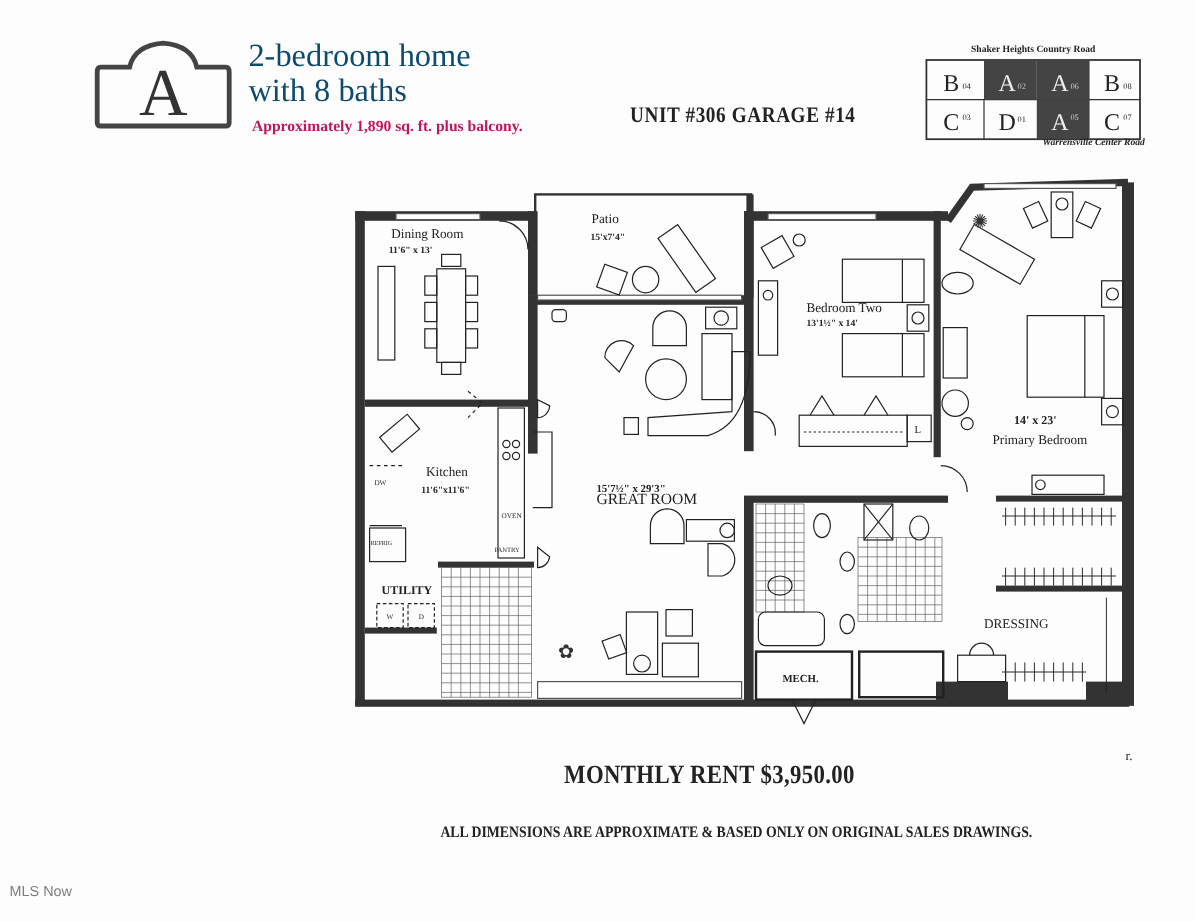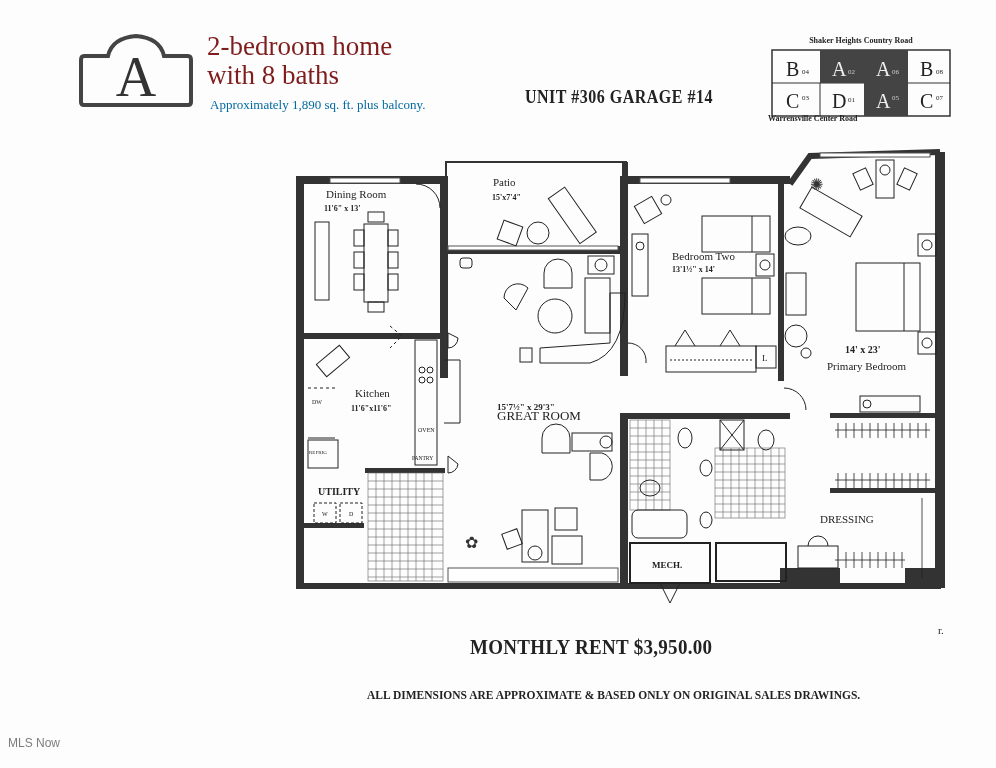--- a/index.html
+++ b/index.html
@@ -1,24 +1,24 @@
 <!DOCTYPE html>
 <html><head>
 <meta charset="utf-8">
 <style>
   html,body{margin:0;padding:0;background:#fdfdfd;}
   body{width:996px;height:768px;position:relative;overflow:hidden;font-family:"Liberation Serif",serif;color:#222;}
   .abs{position:absolute;}
   .logo{left:78px;top:32px;width:116px;height:76px;}
-  .title{left:207px;top:32px;font-family:"Liberation Serif",serif;font-size:27px;line-height:29px;color:#7f1d1d;}
-  .subtitle{left:210px;top:97px;font-family:"Liberation Serif",serif;font-weight:normal;font-size:13px;color:#0369a1;}
+  .title{left:207px;top:32px;font-family:"Liberation Serif",serif;font-size:27px;line-height:29px;color:#0c4a6e;}
+  .subtitle{left:210px;top:97px;font-family:"Liberation Serif",serif;font-weight:bold;font-size:13px;color:#be185d;}
   .unit{left:525px;top:88px;font-family:"Liberation Serif",serif;font-weight:bold;font-size:16px;letter-spacing:0.5px;color:#222;transform:scaleY(1.15);}
   .keymap{left:768px;top:36px;width:186px;height:88px;}
   .key-top{left:768px;top:36px;width:186px;text-align:center;font-size:8px;font-weight:bold;}
-  .key-bot{left:768px;top:114px;width:186px;text-align:left;font-size:8px;font-weight:bold;}
+  .key-bot{left:768px;top:114px;width:186px;text-align:right;font-size:8px;font-weight:bold;font-style:italic;}
   .plan{left:290px;top:148px;width:665px;height:460px;}
   .rent{left:470px;top:636px;font-family:"Liberation Serif",serif;font-weight:bold;font-size:19px;letter-spacing:0.3px;color:#222;transform:scaleY(1.15);}
   .disclaimer{left:367px;top:688px;font-family:"Liberation Serif",serif;font-weight:bold;font-size:11.5px;color:#222;transform:scaleY(1.15);}
   .mls{left:8px;top:736px;font-family:"Liberation Sans",sans-serif;font-size:12px;color:#7d7d7d;}
   .mark-r{left:938px;top:624px;font-size:11px;}
   svg text{font-family:"Liberation Serif",serif;}
 </style>
 </head>
 <body>
 

